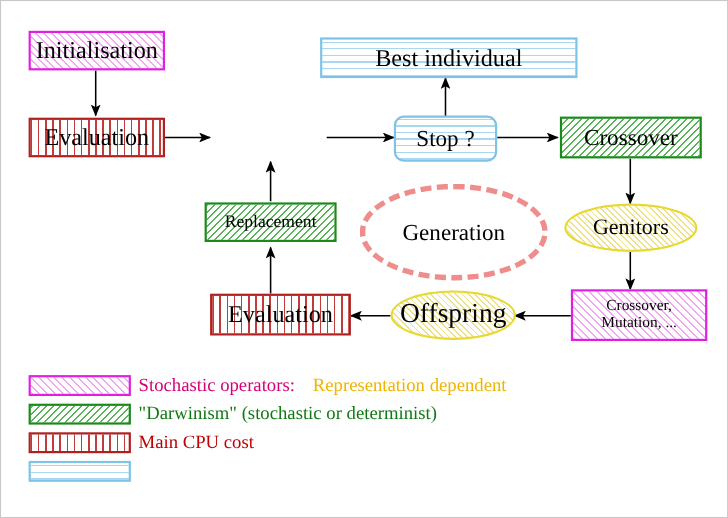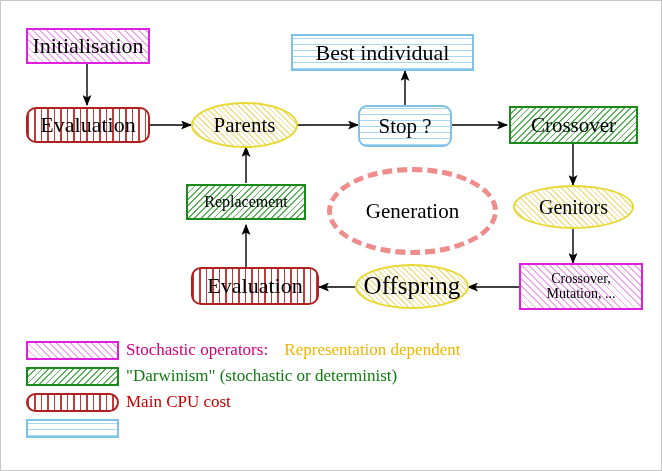--- a/index.html
+++ b/index.html
@@ -39,21 +39,20 @@
     border-color:#1a8a1a;
     background-color:#ffffff;
     background-image:repeating-linear-gradient(-45deg,
        #59b359 0px,#59b359 1.3px,rgba(255,255,255,0) 1.3px,rgba(255,255,255,0) 4.5px);
   }
   .fill-red{
     border-color:#b02020;
     background-color:#ffffff;
     background-image:repeating-linear-gradient(90deg,
        #c23b3b 0px,#c23b3b 1.4px,rgba(255,255,255,0) 1.4px,rgba(255,255,255,0) 6.5px);
-    border-radius:10px;
   }
   .fill-blue{
     border-color:#7ec2e8;
     background-color:#ffffff;
     background-image:repeating-linear-gradient(0deg,
        #a9d7ef 0px,#a9d7ef 1.2px,rgba(255,255,255,0) 1.2px,rgba(255,255,255,0) 6px);
   }
   .fill-yellow{
     border-color:#e8d832;
     background-color:#ffffff;
@@ -134,25 +133,22 @@
   </svg>
 
   <div class="node boxnode fill-magenta" style="left:25px;top:27px;width:124px;height:36px;font-size:22px;">
     <span>Initialisation</span>
   </div>
 
   <div class="node boxnode fill-red" style="left:25px;top:106px;width:124px;height:36px;font-size:22px;">
     <span>Evaluation</span>
   </div>
 
-  <div class="node ellipsenode fill-yellow" style="left:190px;top:101px;width:107px;height:46px;font-size:21px;">
-    <span>Parents</span>
-  </div>
-
-  <div class="node boxnode fill-blue" style="left:290px;top:33px;width:183px;height:37px;font-size:22px;">
+
+  <div class="node boxnode fill-blue" style="left:290px;top:33px;width:234px;height:37px;font-size:22px;">
     <span>Best individual</span>
   </div>
 
   <div class="node boxnode rounded fill-blue" style="left:357px;top:104px;width:94px;height:42px;font-size:21px;">
     <span>Stop ?</span>
   </div>
 
   <div class="node boxnode fill-green" style="left:508px;top:105px;width:129px;height:38px;font-size:21px;">
     <span>Crossover</span>
   </div>

